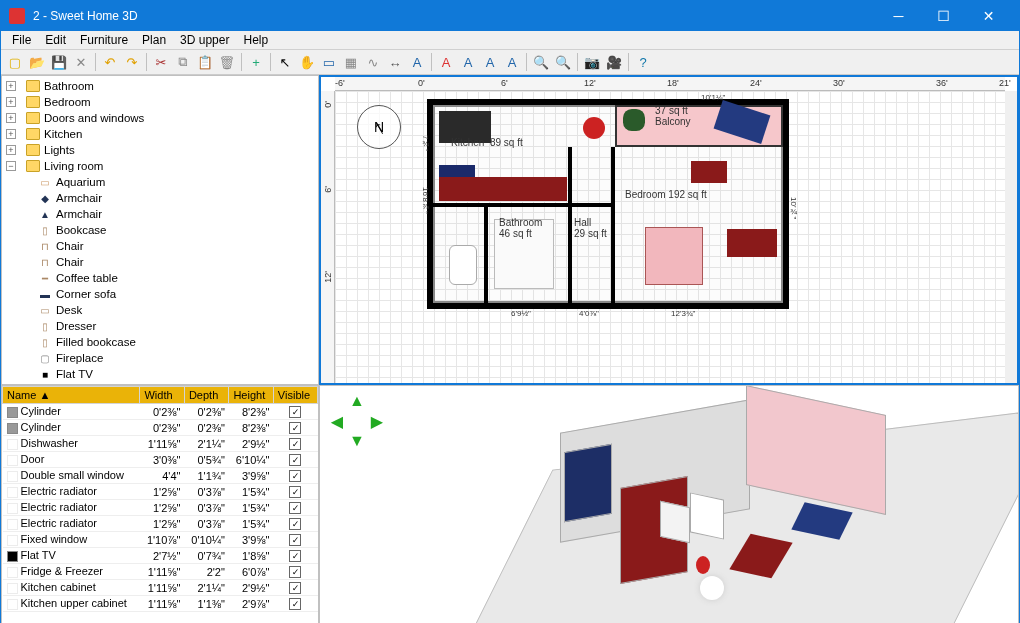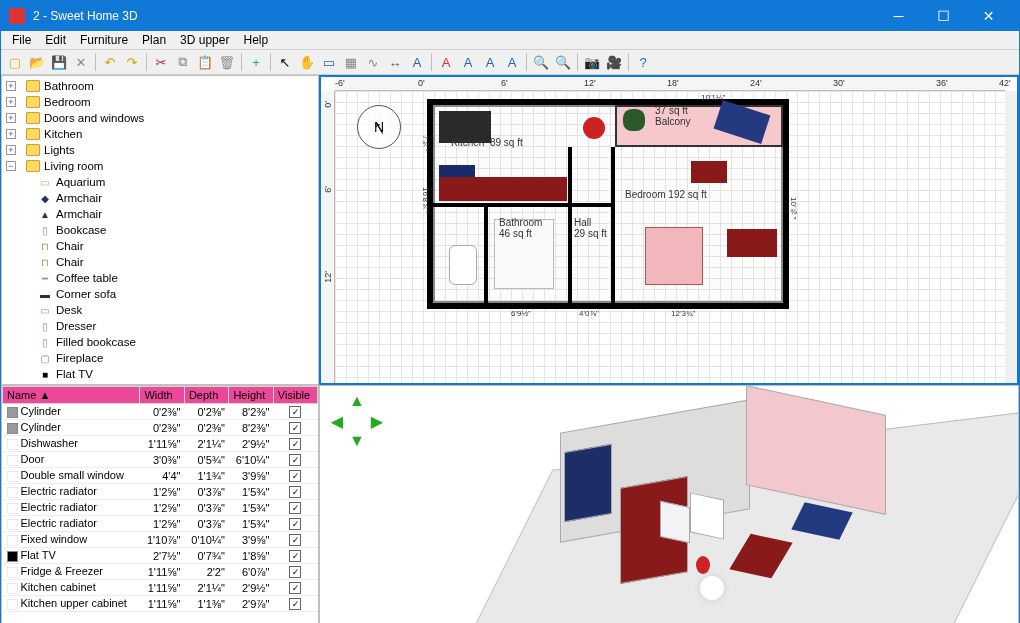--- a/index.html
+++ b/index.html
@@ -20,21 +20,21 @@
 
 .tree { padding: 2px; overflow: auto; height: 100%; font-size: 11.5px; }
 .tree-row { display: flex; align-items: center; height: 16px; padding-left: 2px; white-space: nowrap; cursor: pointer; }
 .expander { width: 12px; text-align: center; font-size: 9px; color: #555; border: 1px solid #999; margin-right: 4px; line-height: 8px; height: 10px; width: 10px; }
 .folder-icon { width: 14px; height: 12px; background: #ffd766; border: 1px solid #c9a227; margin-right: 4px; border-radius: 1px; }
 .item-icon { width: 14px; height: 12px; margin-right: 4px; display: flex; align-items: center; justify-content: center; font-size: 10px; }
 .indent { display: inline-block; }
 
 .ftable { overflow: auto; height: 100%; font-size: 11px; }
 .ftable table { border-collapse: collapse; width: 100%; }
-.ftable th { background: #ec4899; border: 1px solid #d4d4d4; padding: 2px 4px; text-align: left; font-weight: normal; position: sticky; top: 0; }
+.ftable th { background: #eab308; border: 1px solid #d4d4d4; padding: 2px 4px; text-align: left; font-weight: normal; position: sticky; top: 0; }
 .ftable td { border-bottom: 1px solid #eee; padding: 1px 4px; white-space: nowrap; }
 .ftable td.num { text-align: right; }
 .swatch { display: inline-block; width: 11px; height: 11px; border: 1px solid #888; vertical-align: middle; margin-right: 3px; }
 .checkbox { width: 12px; height: 12px; border: 1px solid #666; background: #fff; display: inline-flex; align-items: center; justify-content: center; font-size: 9px; }
 
 .plan { position: relative; background: #fff; overflow: hidden; border: 2px solid #1079d8; }
 .grid-bg { position: absolute; inset: 14px 12px 0 14px;
   background-image: linear-gradient(#e6e6e6 1px, transparent 1px), linear-gradient(90deg, #e6e6e6 1px, transparent 1px),
                     linear-gradient(#c9c9c9 1px, transparent 1px), linear-gradient(90deg, #c9c9c9 1px, transparent 1px);
   background-size: 11px 11px, 11px 11px, 44px 44px, 44px 44px;
@@ -231,21 +231,21 @@
     <div class="panel plan">
       <div class="ruler-h" id="rulerH">
           <span class="rtick-h" style="left: 0px;">-6'</span>
           <span class="rtick-h" style="left: 83px;">0'</span>
           <span class="rtick-h" style="left: 166px;">6'</span>
           <span class="rtick-h" style="left: 249px;">12'</span>
           <span class="rtick-h" style="left: 332px;">18'</span>
           <span class="rtick-h" style="left: 415px;">24'</span>
           <span class="rtick-h" style="left: 498px;">30'</span>
           <span class="rtick-h" style="left: 601px;">36'</span>
-          <span class="rtick-h" style="left: 664px;">42'</span>
+          <span class="rtick-h" style="left: 664px;">21'</span>
         </div>
       <div class="ruler-v" id="rulerV">
           <span class="rtick-v" style="top: 10px;">0'</span>
           <span class="rtick-v" style="top: 95px;">6'</span>
           <span class="rtick-v" style="top: 180px;">12'</span>
         </div>
       <div class="grid-bg"></div>
       <div class="scrollbar-v"></div>
       <div class="compass">
         <span>N</span>

